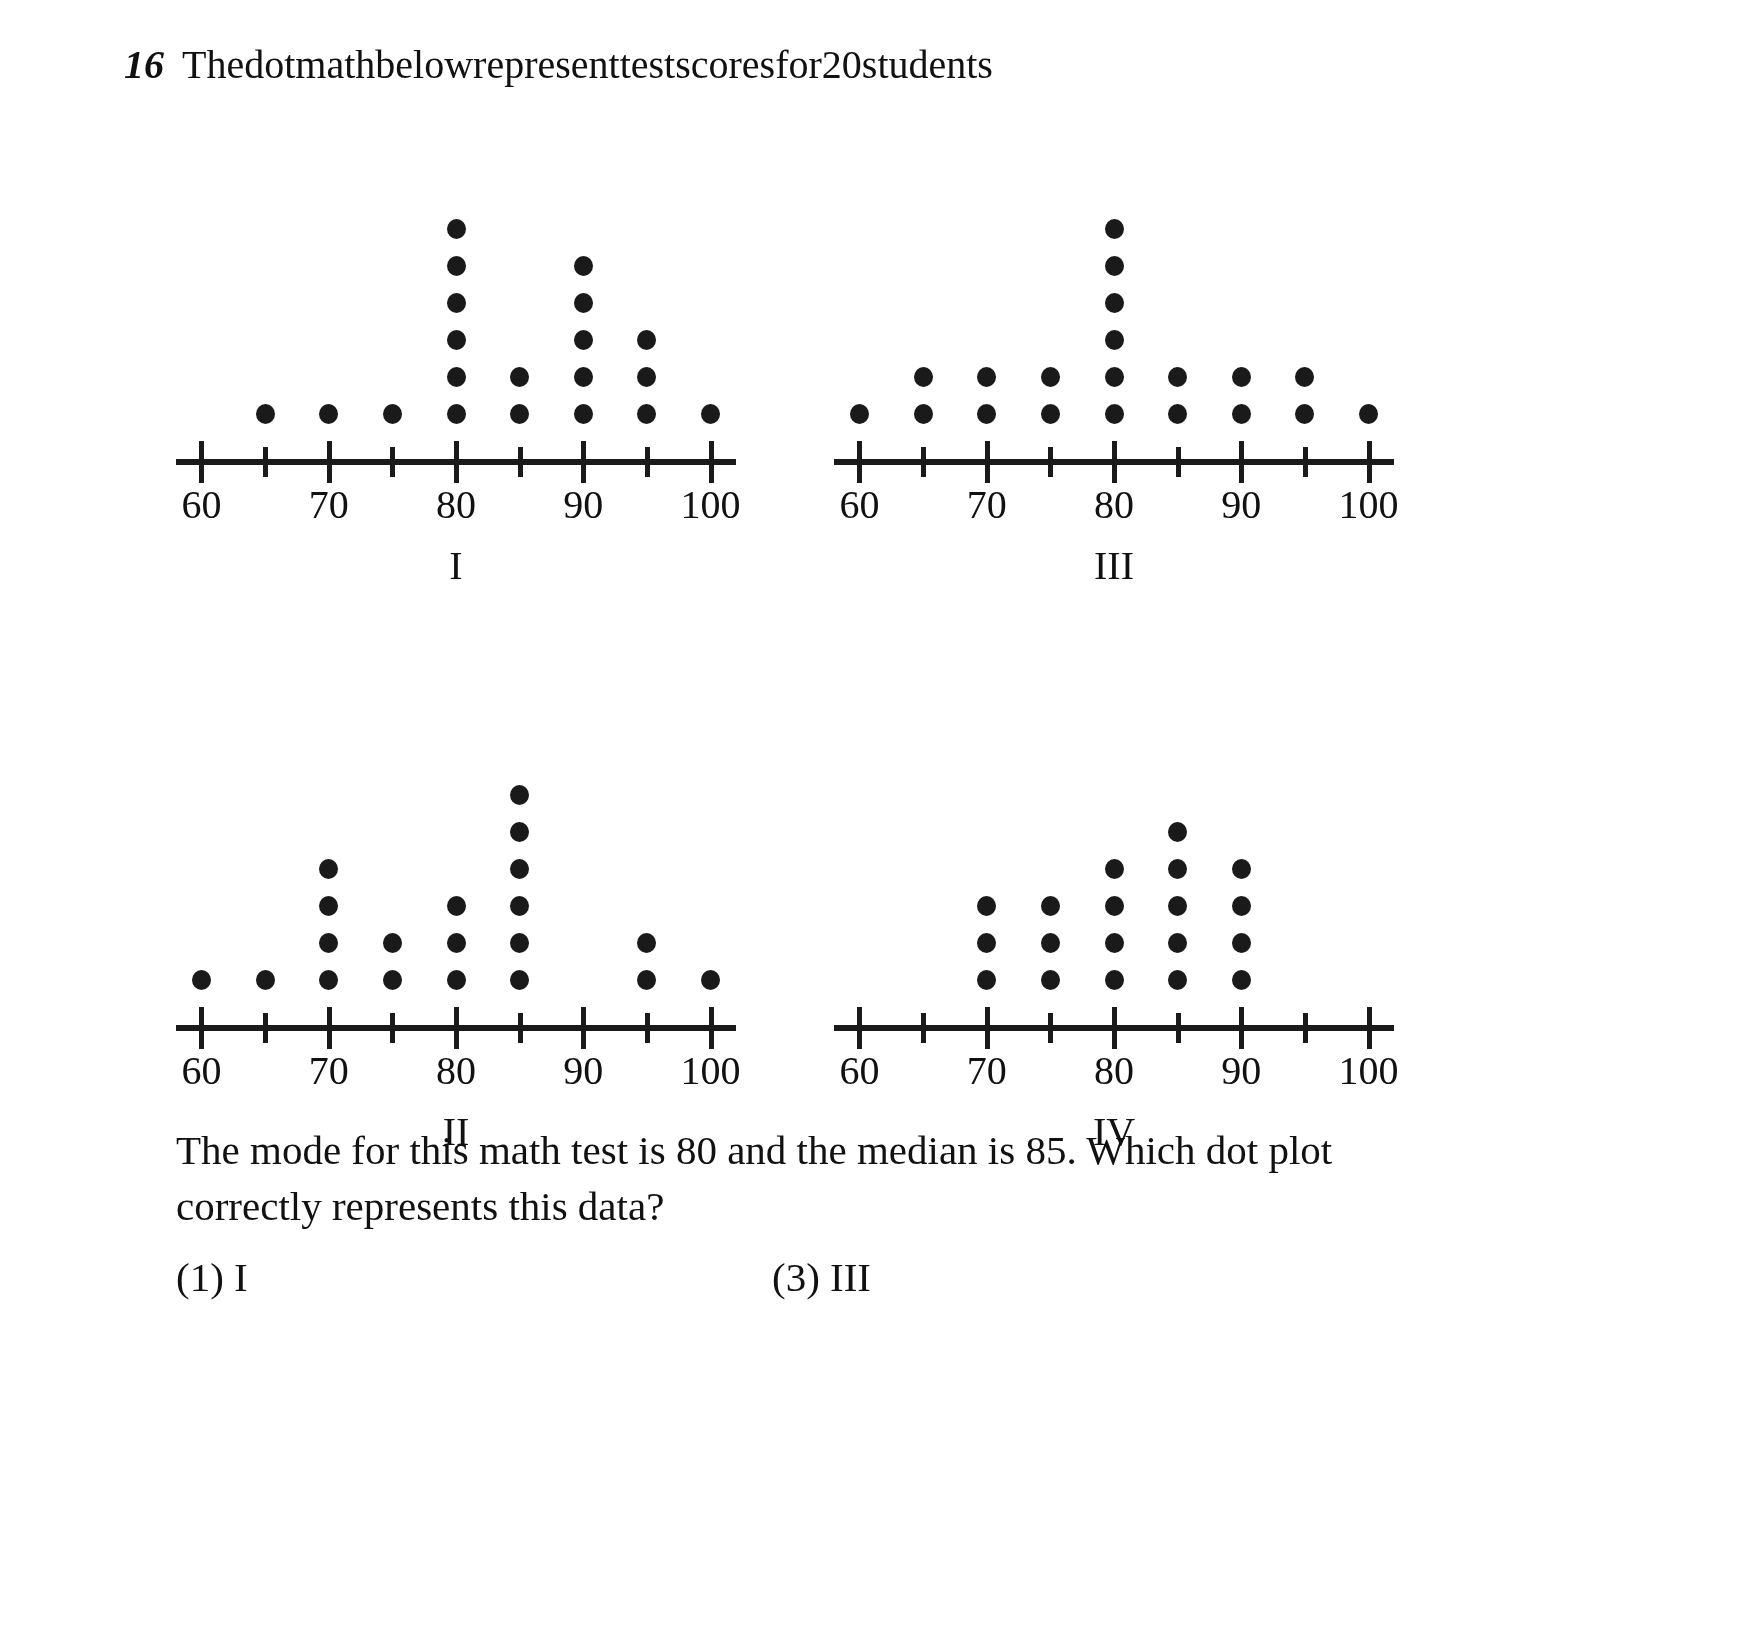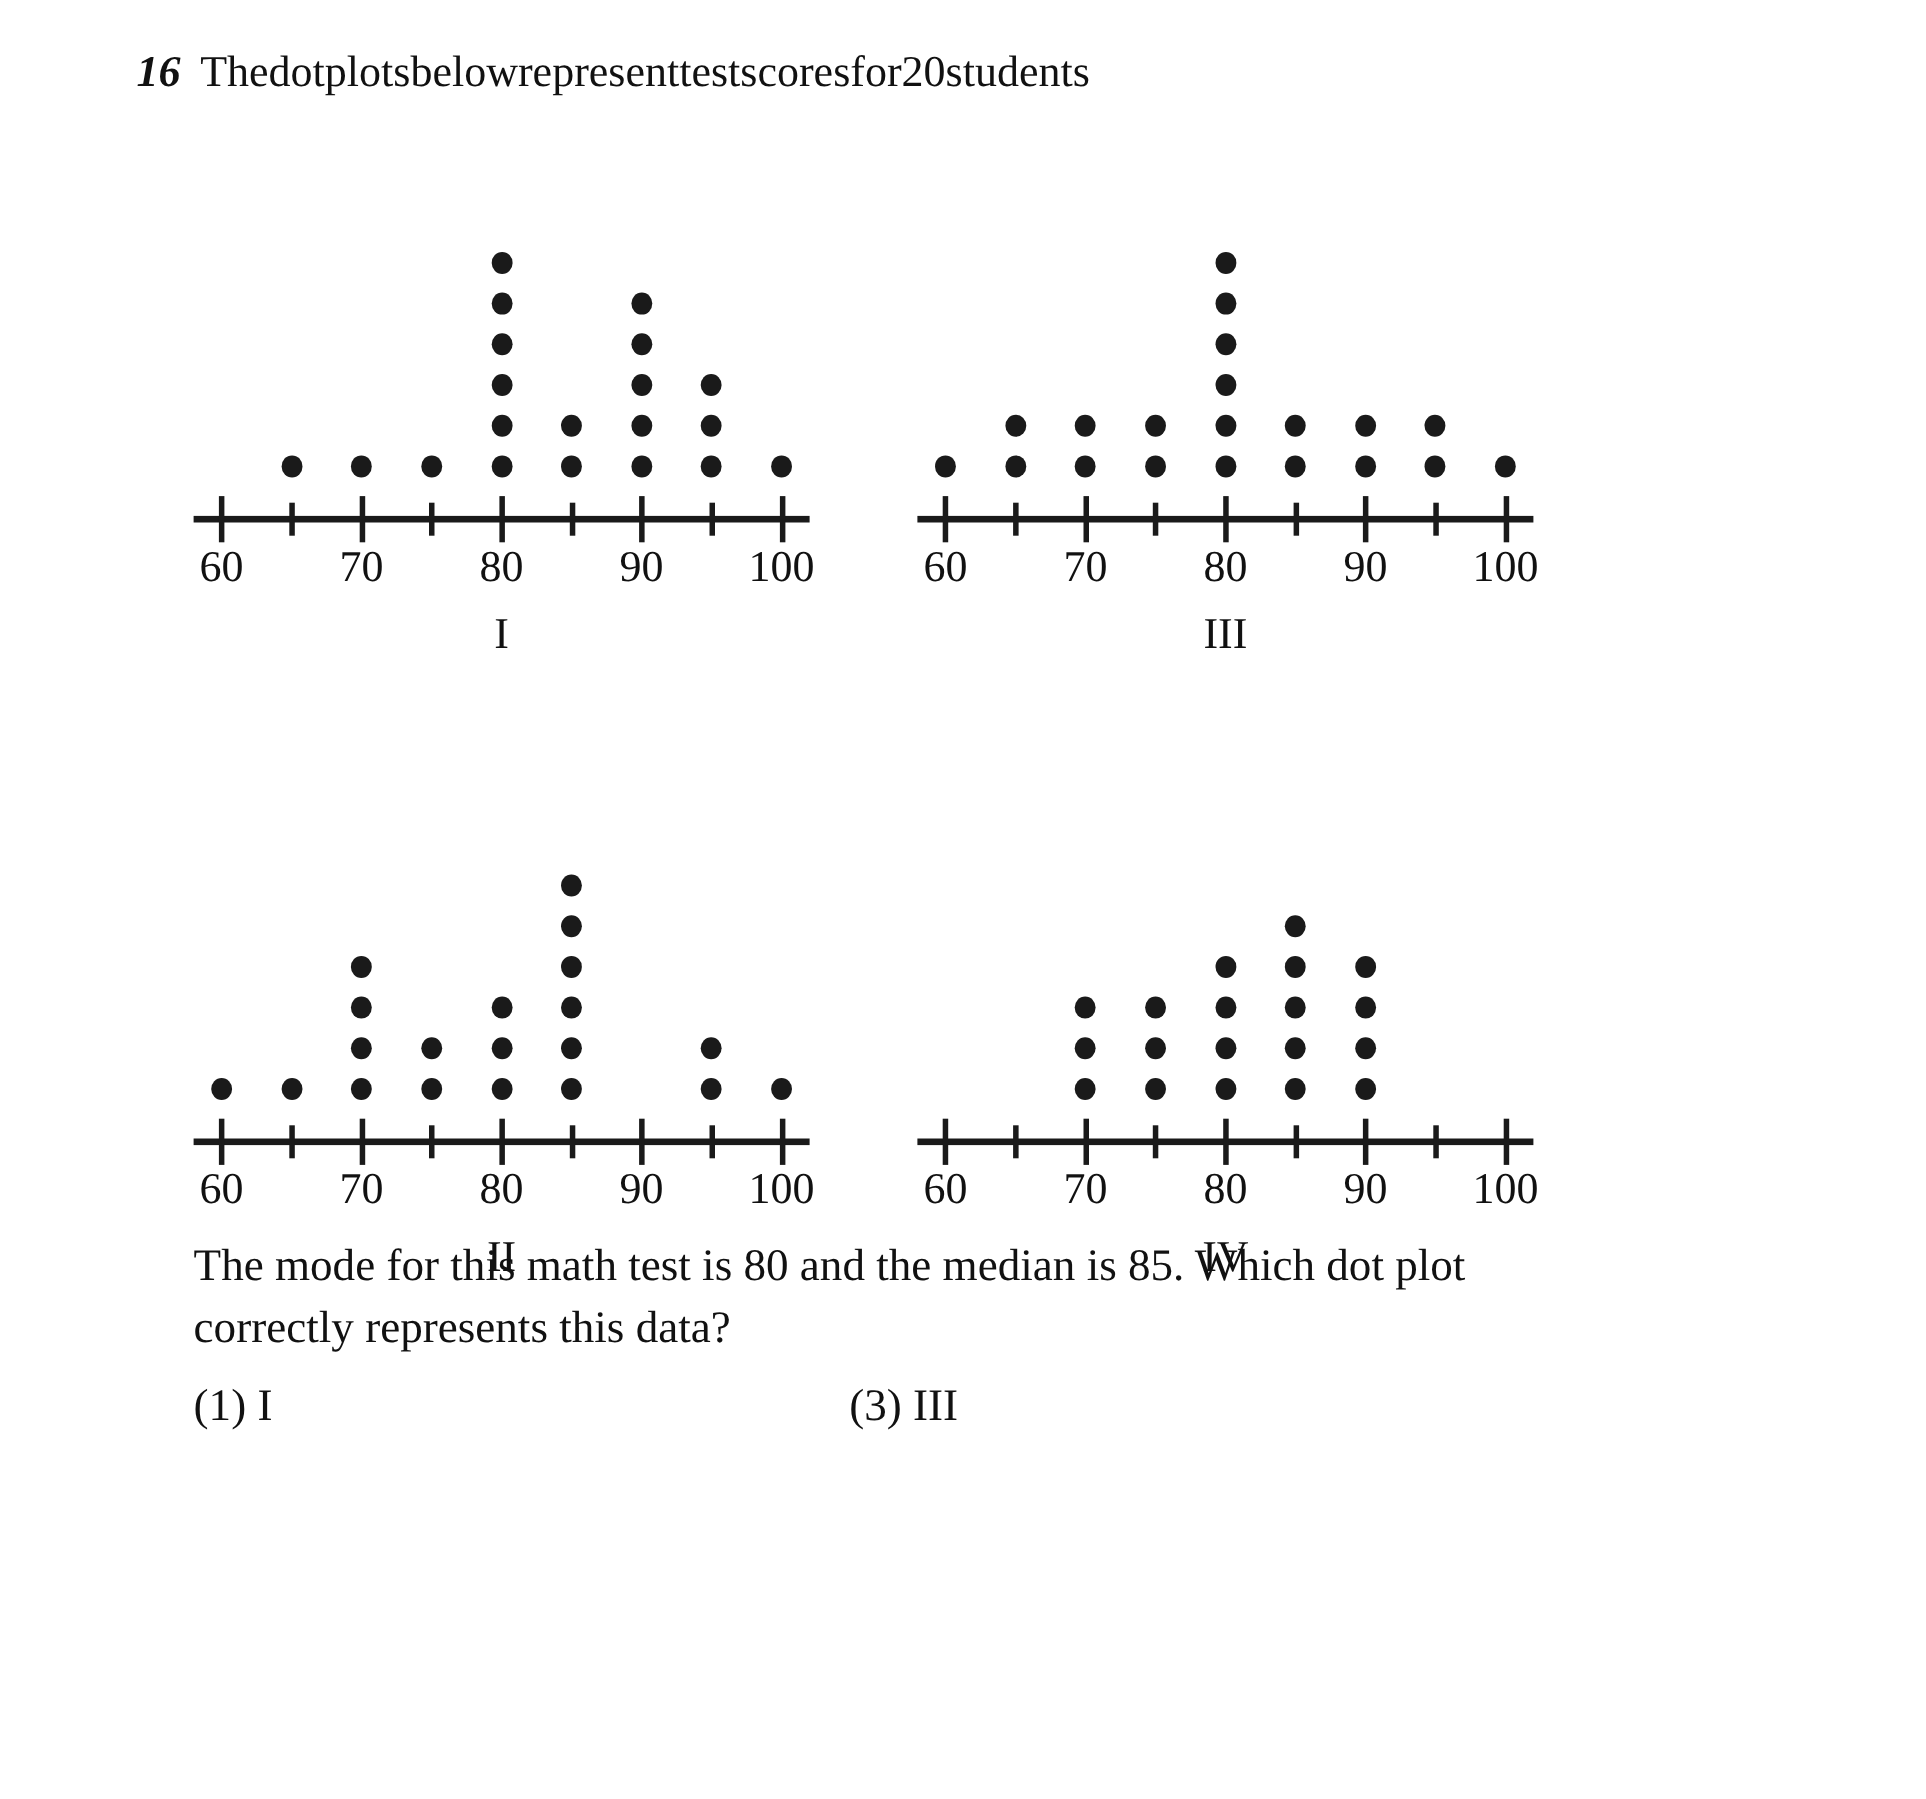--- a/index.html
+++ b/index.html
@@ -40,21 +40,21 @@
     display:flex;
     width:1425px;
   }
   .stem-line1 span{white-space:pre;}
   .stem-line2{margin-top:-2px;}
 
   
   .plots{
     position:absolute;
     left:0;
-    top:196px;
+    top:186px;
     width:1751px;
   }
   .plot-row{
     display:flex;
     width:1751px;
   }
   .plot-row.row2{margin-top:166px;}
 
   .plot-cell{
     position:relative;
@@ -164,21 +164,21 @@
 <body>
 
 <div class="page">
 
   <div class="stem">
     <div class="qnum">16</div>
     <div class="stem-text">
       <div class="stem-line1">
         <span>The</span>
         <span>dot</span>
-        <span>plots</span>
+        <span>math</span>
         <span>below</span>
         <span>represent</span>
         <span>test</span>
         <span>scores</span>
         <span>for</span>
         <span>20</span>
         <span>students</span>
       </div>
     </div>
   </div>

